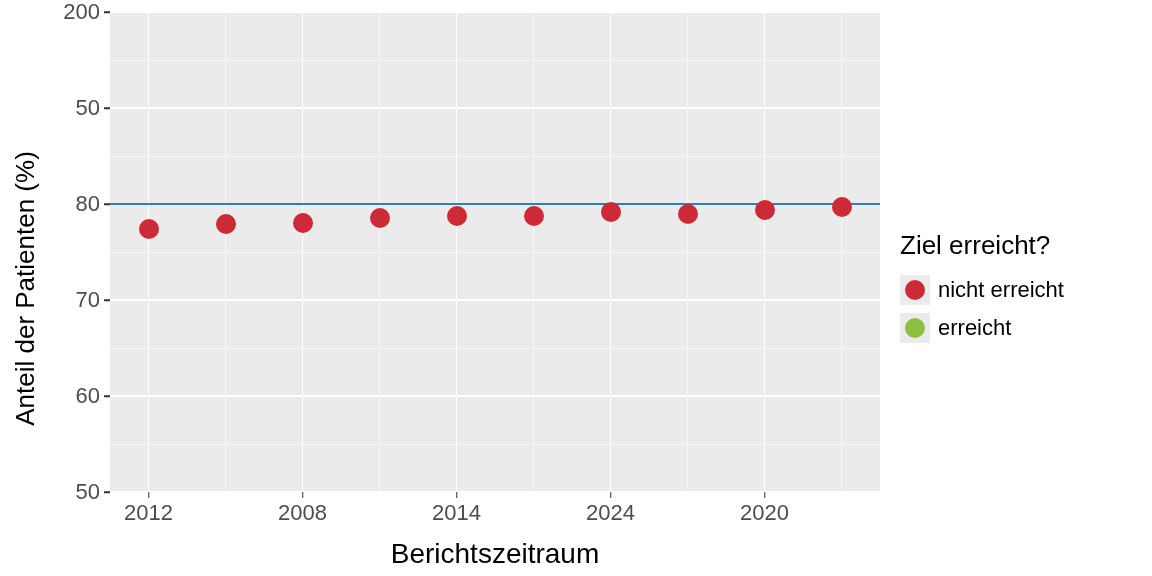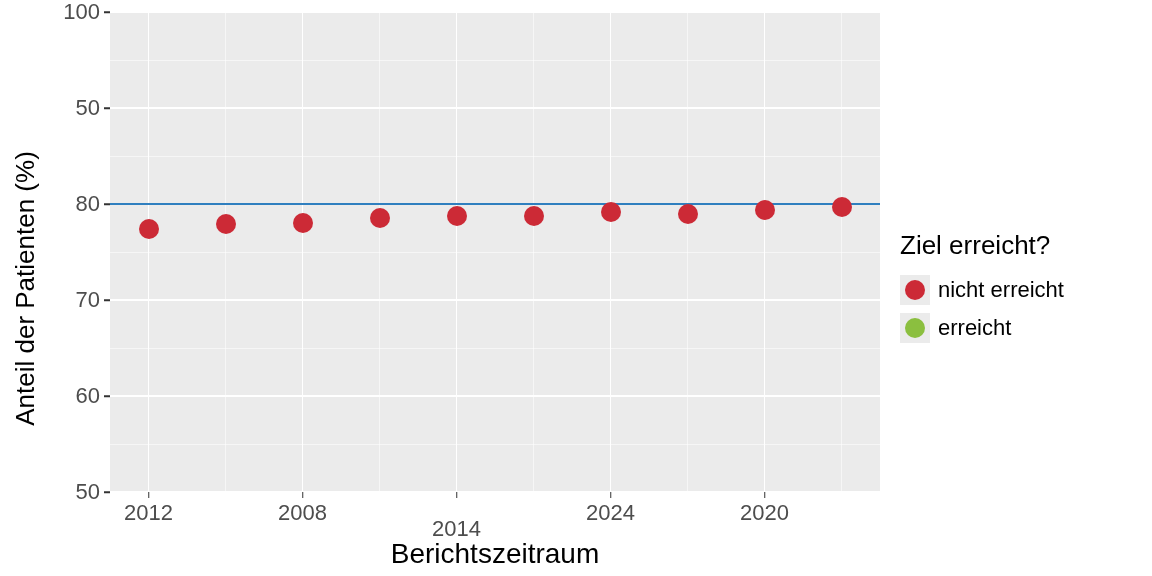--- a/index.html
+++ b/index.html
@@ -216,25 +216,25 @@
 <div class="y-tick-label" style="top: 492px;">50</div>
     <div class="tick-mark-y" style="top: 492px;"></div>
     <div class="y-tick-label" style="top: 396px;">60</div>
     <div class="tick-mark-y" style="top: 396px;"></div>
     <div class="y-tick-label" style="top: 300px;">70</div>
     <div class="tick-mark-y" style="top: 300px;"></div>
     <div class="y-tick-label" style="top: 204px;">80</div>
     <div class="tick-mark-y" style="top: 204px;"></div>
     <div class="y-tick-label" style="top: 108px;">50</div>
     <div class="tick-mark-y" style="top: 108px;"></div>
-    <div class="y-tick-label" style="top: 12px;">100</div>
+    <div class="y-tick-label" style="top: 12px;">200</div>
     <div class="tick-mark-y" style="top: 12px;"></div>
     <div class="x-tick-label" style="left: 148.5px;">2012</div>
     <div class="tick-mark-x" style="left: 148.5px;"></div>
     <div class="x-tick-label" style="left: 302.5px;">2008</div>
     <div class="tick-mark-x" style="left: 302.5px;"></div>
-    <div class="x-tick-label" style="left: 456.5px; margin-top: 16px;">2014</div>
+    <div class="x-tick-label" style="left: 456.5px;">2014</div>
     <div class="tick-mark-x" style="left: 456.5px;"></div>
     <div class="x-tick-label" style="left: 610.5px;">2024</div>
     <div class="tick-mark-x" style="left: 610.5px;"></div>
     <div class="x-tick-label" style="left: 764.5px;">2020</div>
     <div class="tick-mark-x" style="left: 764.5px;"></div>
   </div>
 
 </body></html>

